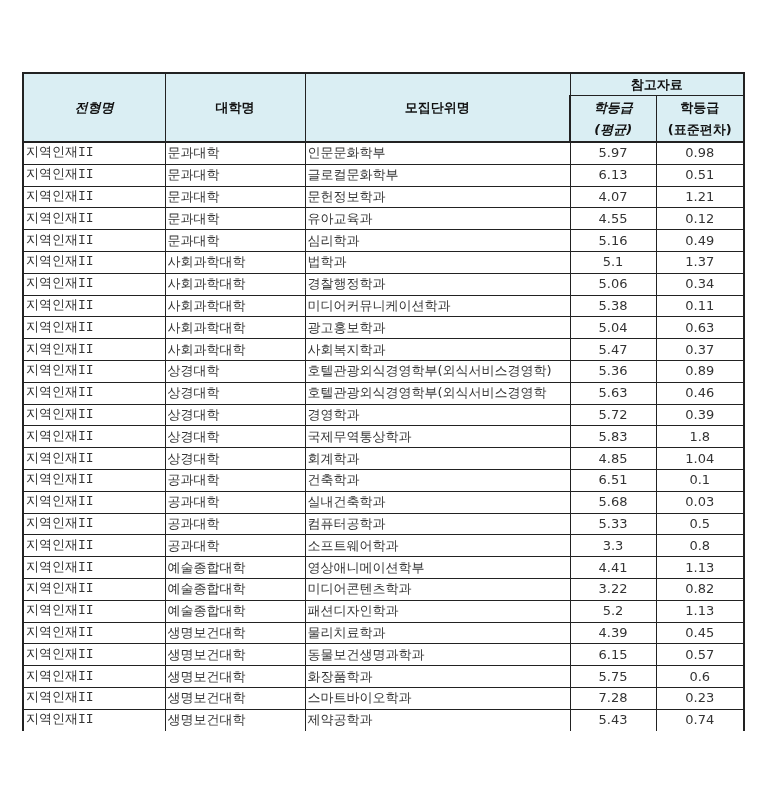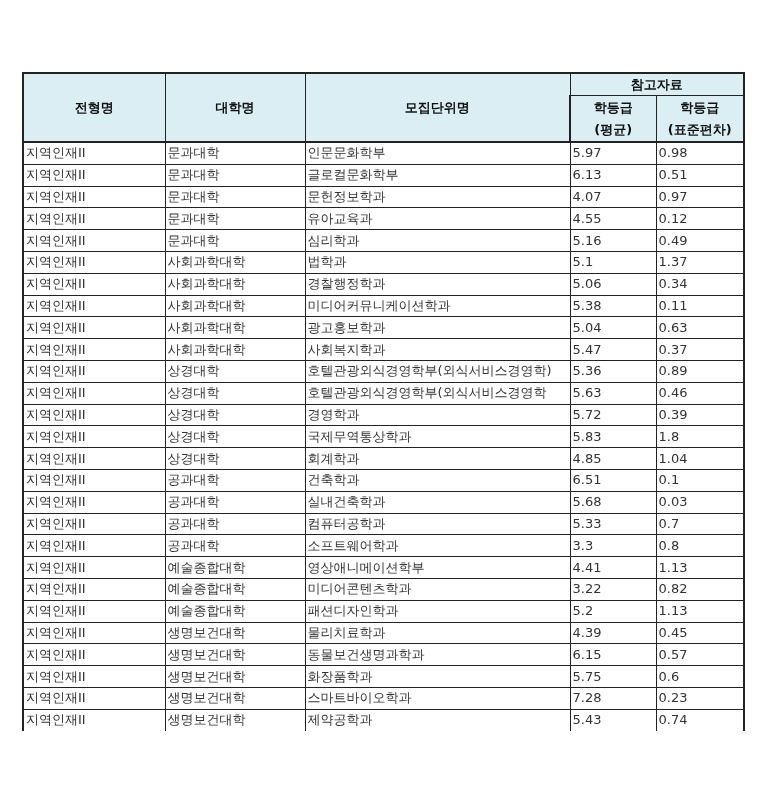--- a/index.html
+++ b/index.html
@@ -8,27 +8,27 @@
   .sheet { position: absolute; left: 22px; top: 72px; width: 721px; }
   table { border-collapse: collapse; table-layout: fixed; width: 721px; }
   col.c1 { width: 142px; } col.c2 { width: 140px; } col.c3 { width: 265px; }
   col.c4 { width: 86px; }  col.c5 { width: 88px; }
   th { background: #daeef3; font-weight: bold; font-size: 13px; color: #111;
        border: 1.5px solid #222; text-align: center; vertical-align: middle; padding: 0; }
   th.top { height: 21px; }
   th.sub { height: 45px; line-height: 22px; }
   thead tr:first-child th { border-top: 2.5px solid #222; }
   thead tr:last-child th, th.span2 { border-bottom: 2.5px solid #222; }
-  th:first-child { border-left: 2.5px solid #222; }
+  th:first-child { border-left: 2.5px solid #222; font-style: italic; }
   th.last { border-right: 2.5px solid #222; }
   td { border: 1.5px solid #222; height: 20.8px; padding: 0 2px; font-size: 13px;
        white-space: nowrap; overflow: hidden; line-height: 20px; color: #333; }
   td.left { text-align: left; }
-  td.num { text-align: left; }
-  td:first-child { border-left: 2.5px solid #222; }
+  td.num { text-align: center; }
+  td:first-child { border-left: 2.5px solid #222; font-family: Liberation Mono, monospace; }
   td:last-child { border-right: 2.5px solid #222; }
   tbody tr:last-child td { border-bottom: none; }
 </style>
 </head>
 <body>
 
 <div class="sheet">
   <table>
     <colgroup>
         <col class="c1">
@@ -68,21 +68,21 @@
           <td class="left">문과대학</td>
           <td class="left">글로컬문화학부</td>
           <td class="num">6.13</td>
           <td class="num">0.51</td>
         </tr>
         <tr>
           <td class="left">지역인재II</td>
           <td class="left">문과대학</td>
           <td class="left">문헌정보학과</td>
           <td class="num">4.07</td>
-          <td class="num">0.97</td>
+          <td class="num">1.21</td>
         </tr>
         <tr>
           <td class="left">지역인재II</td>
           <td class="left">문과대학</td>
           <td class="left">유아교육과</td>
           <td class="num">4.55</td>
           <td class="num">0.12</td>
         </tr>
         <tr>
           <td class="left">지역인재II</td>
@@ -173,21 +173,21 @@
           <td class="left">공과대학</td>
           <td class="left">실내건축학과</td>
           <td class="num">5.68</td>
           <td class="num">0.03</td>
         </tr>
         <tr>
           <td class="left">지역인재II</td>
           <td class="left">공과대학</td>
           <td class="left">컴퓨터공학과</td>
           <td class="num">5.33</td>
-          <td class="num">0.7</td>
+          <td class="num">0.5</td>
         </tr>
         <tr>
           <td class="left">지역인재II</td>
           <td class="left">공과대학</td>
           <td class="left">소프트웨어학과</td>
           <td class="num">3.3</td>
           <td class="num">0.8</td>
         </tr>
         <tr>
           <td class="left">지역인재II</td>

